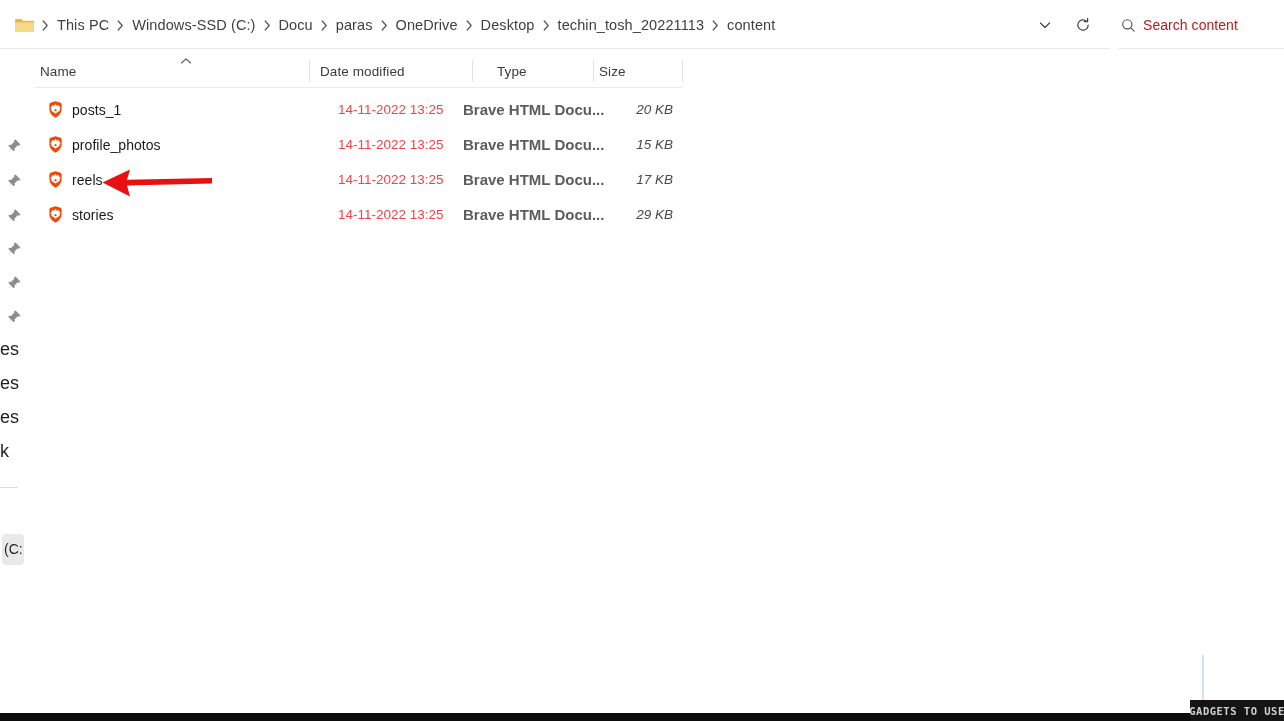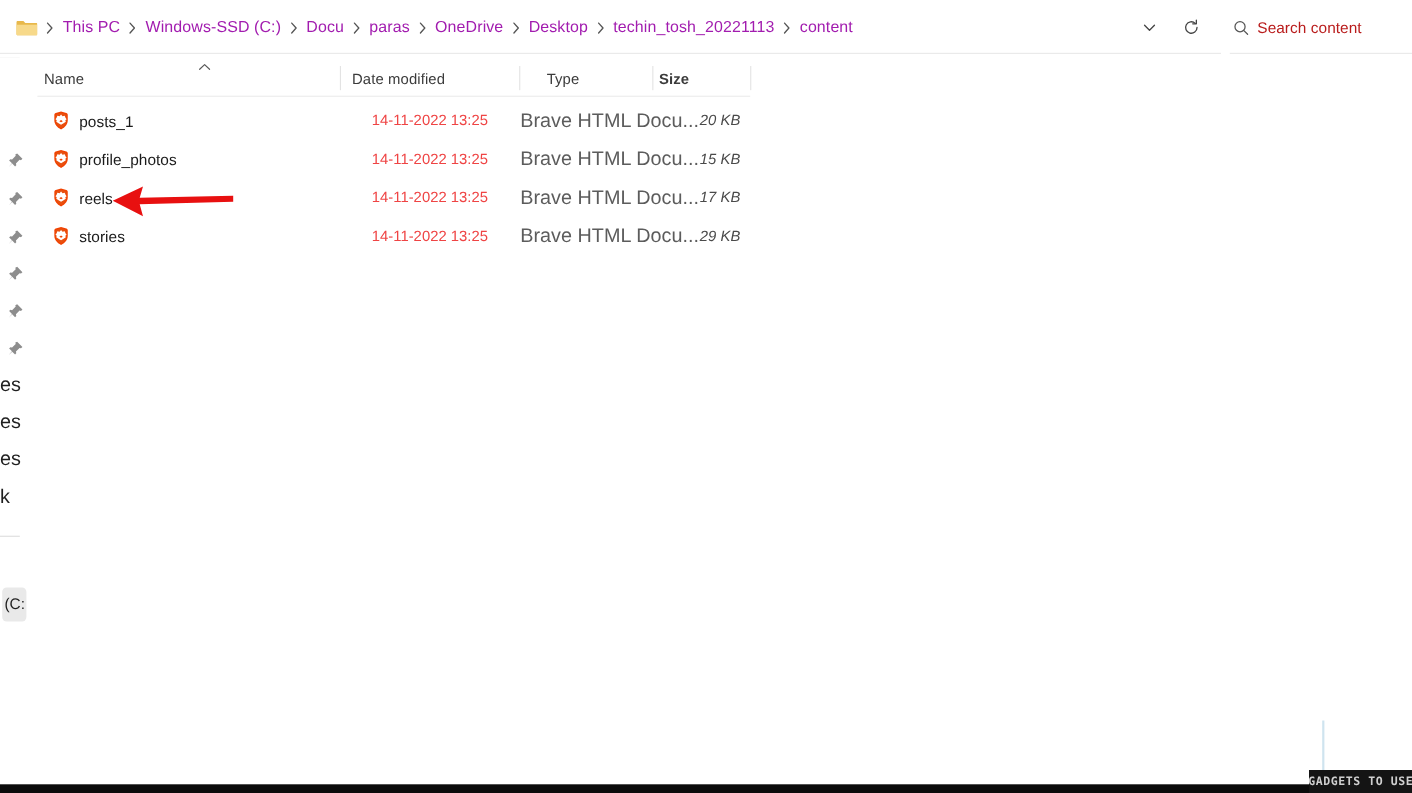--- a/index.html
+++ b/index.html
@@ -47,21 +47,21 @@
     width: 20px;
     height: 16px;
     position: relative;
     margin-right: 4px;
     flex: none;
   }
   .folder-icon svg { display: block; }
 
   .crumb {
     font-size: 14.5px;
-    color: #a21caf;
+    color: #404040;
     white-space: nowrap;
     padding: 2px 4px;
     border-radius: 3px;
     letter-spacing: 0.1px;
   }
   .crumb-sep {
     font-size: 11px;
     color: #5d5d5d;
     padding: 0 4px;
     user-select: none;
@@ -270,24 +270,25 @@
   .file-date {
     position: absolute;
     left: 304px;
     font-size: 13.5px;
     color: #ef4444;
     white-space: nowrap;
     text-align: right;
   }
   .file-type {
     position: absolute;
-    left: 439px;
-    font-size: 18px;
+    left: 429px;
+    font-size: 15px;
     color: #5c5c5c;
     white-space: nowrap;
+    font-weight: bold;
   }
   .file-size {
     position: absolute;
     left: 559px;
     width: 80px;
     text-align: right;
     font-size: 13.5px;
     color: #4a4a4a;
     white-space: nowrap;
     font-style: italic;
@@ -491,21 +492,21 @@
     <div id="sort-chevron">
       <svg width="12" height="8" viewBox="0 0 12 8">
           <path d="M1.5 6L6 1.8 10.5 6" stroke="#5a5a5a" stroke-width="1.1" fill="none" stroke-linecap="round" stroke-linejoin="round"></path>
         </svg>
     </div>
     <div class="col-div" style="left:275px;"></div>
     <div class="col-head" style="left:286px;">Date modified</div>
     <div class="col-div" style="left:438px;"></div>
     <div class="col-head" style="left:439px;margin-left:24px;">Type</div>
     <div class="col-div" style="left:559px;"></div>
-    <div class="col-head" style="left:565px;font-weight:bold;">Size</div>
+    <div class="col-head" style="left:565px;">Size</div>
     <div class="col-div" style="left:648px;"></div>
   </div>
   <div id="headers-bottom-line"></div>
 
   <div id="file-list">
 
     <div class="file-row">
       <span class="brave-icon">
         <svg width="19" height="19" viewBox="0 0 24 24">
           <path d="M12 1.6l6.1 1.8c1 .3 1.6 1.2 1.6 2.2v6.2c0 4.3-2.8 8.1-7.7 10.6-4.9-2.5-7.7-6.3-7.7-10.6V5.6c0-1 .6-1.9 1.6-2.2L12 1.6z" fill="#f14200"></path>

